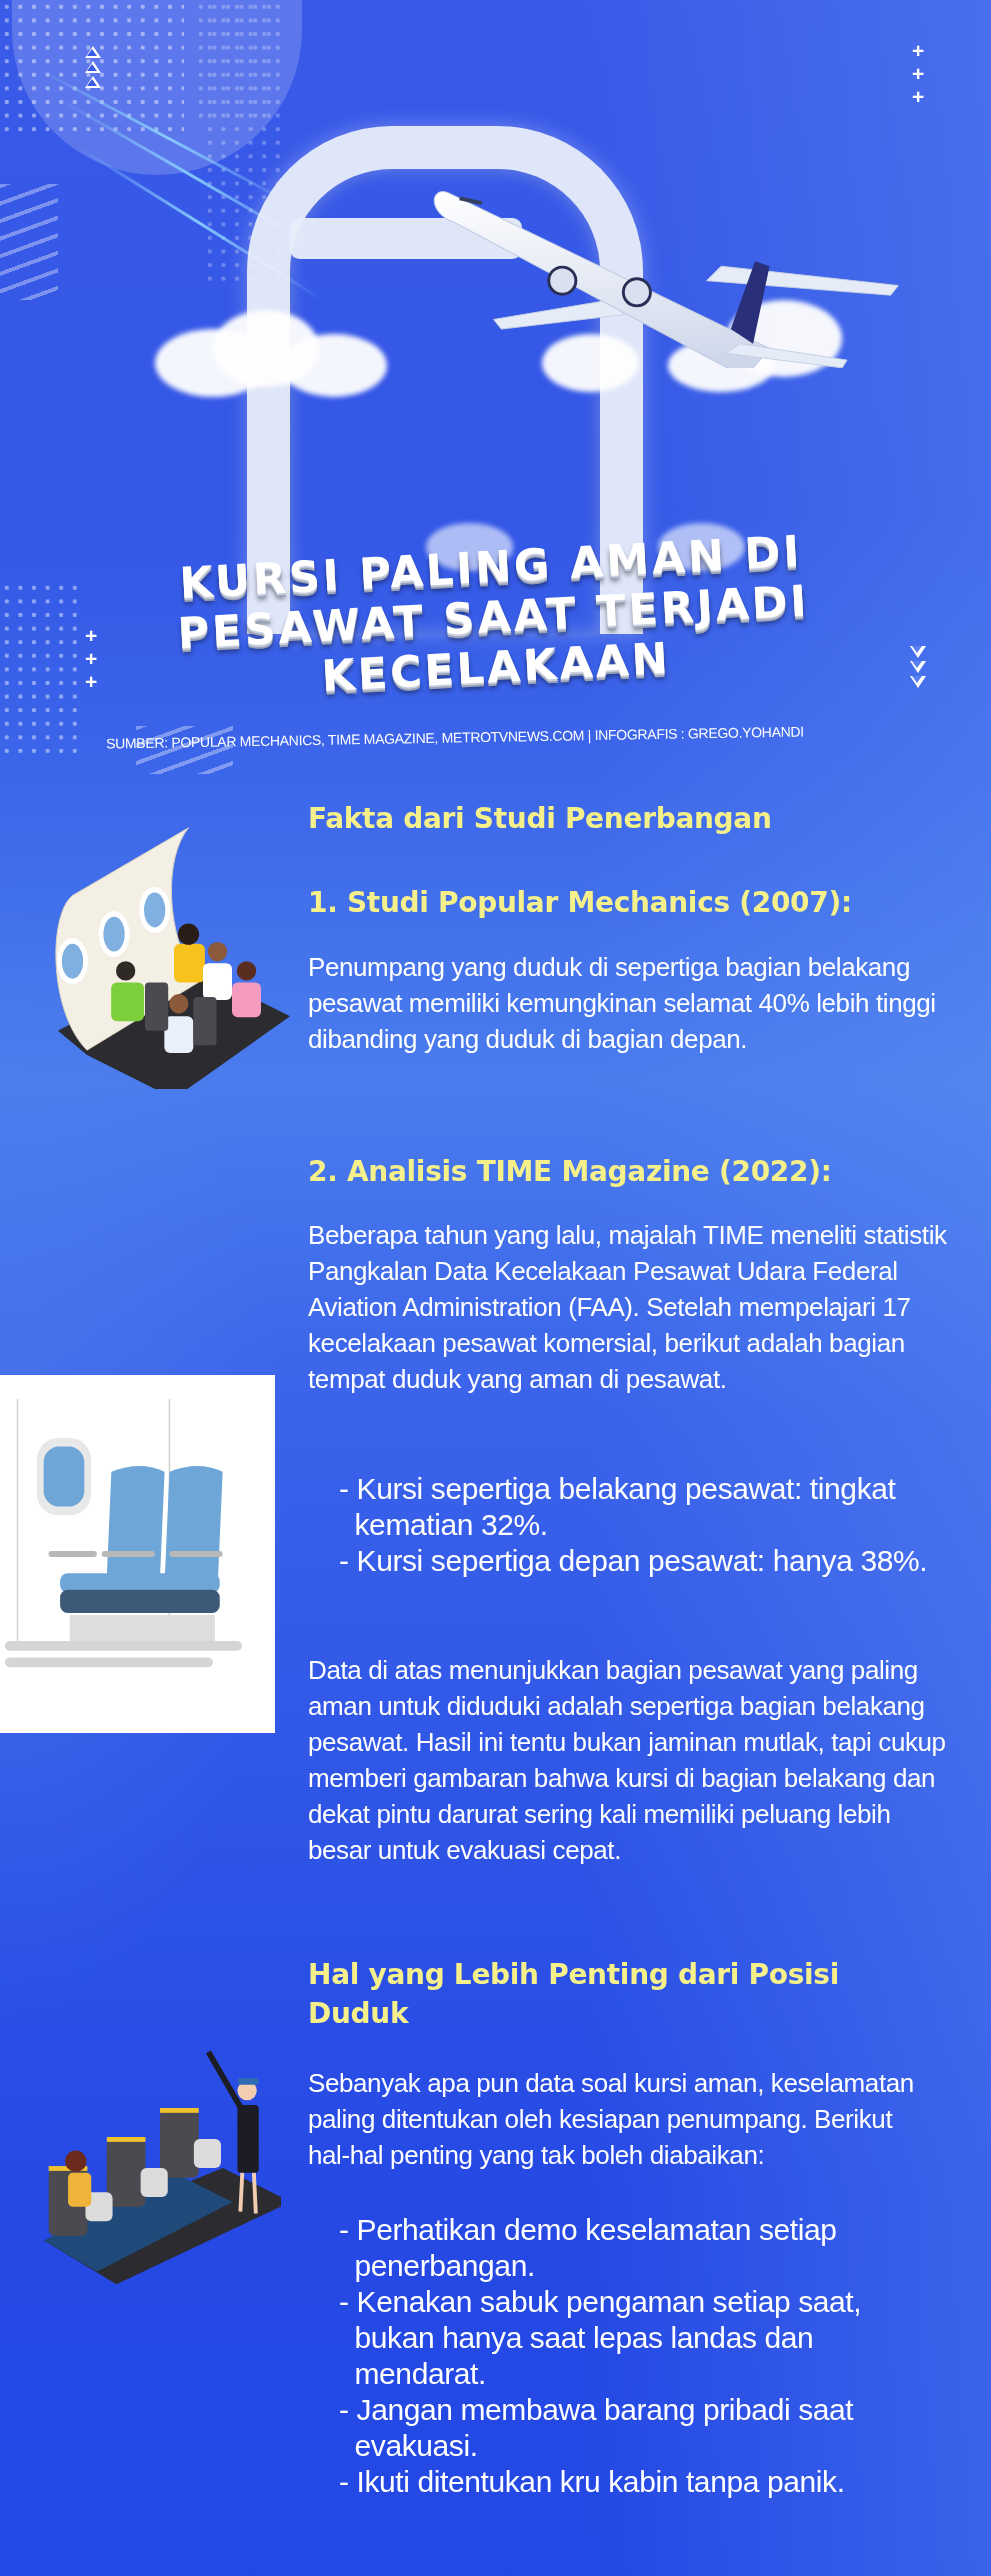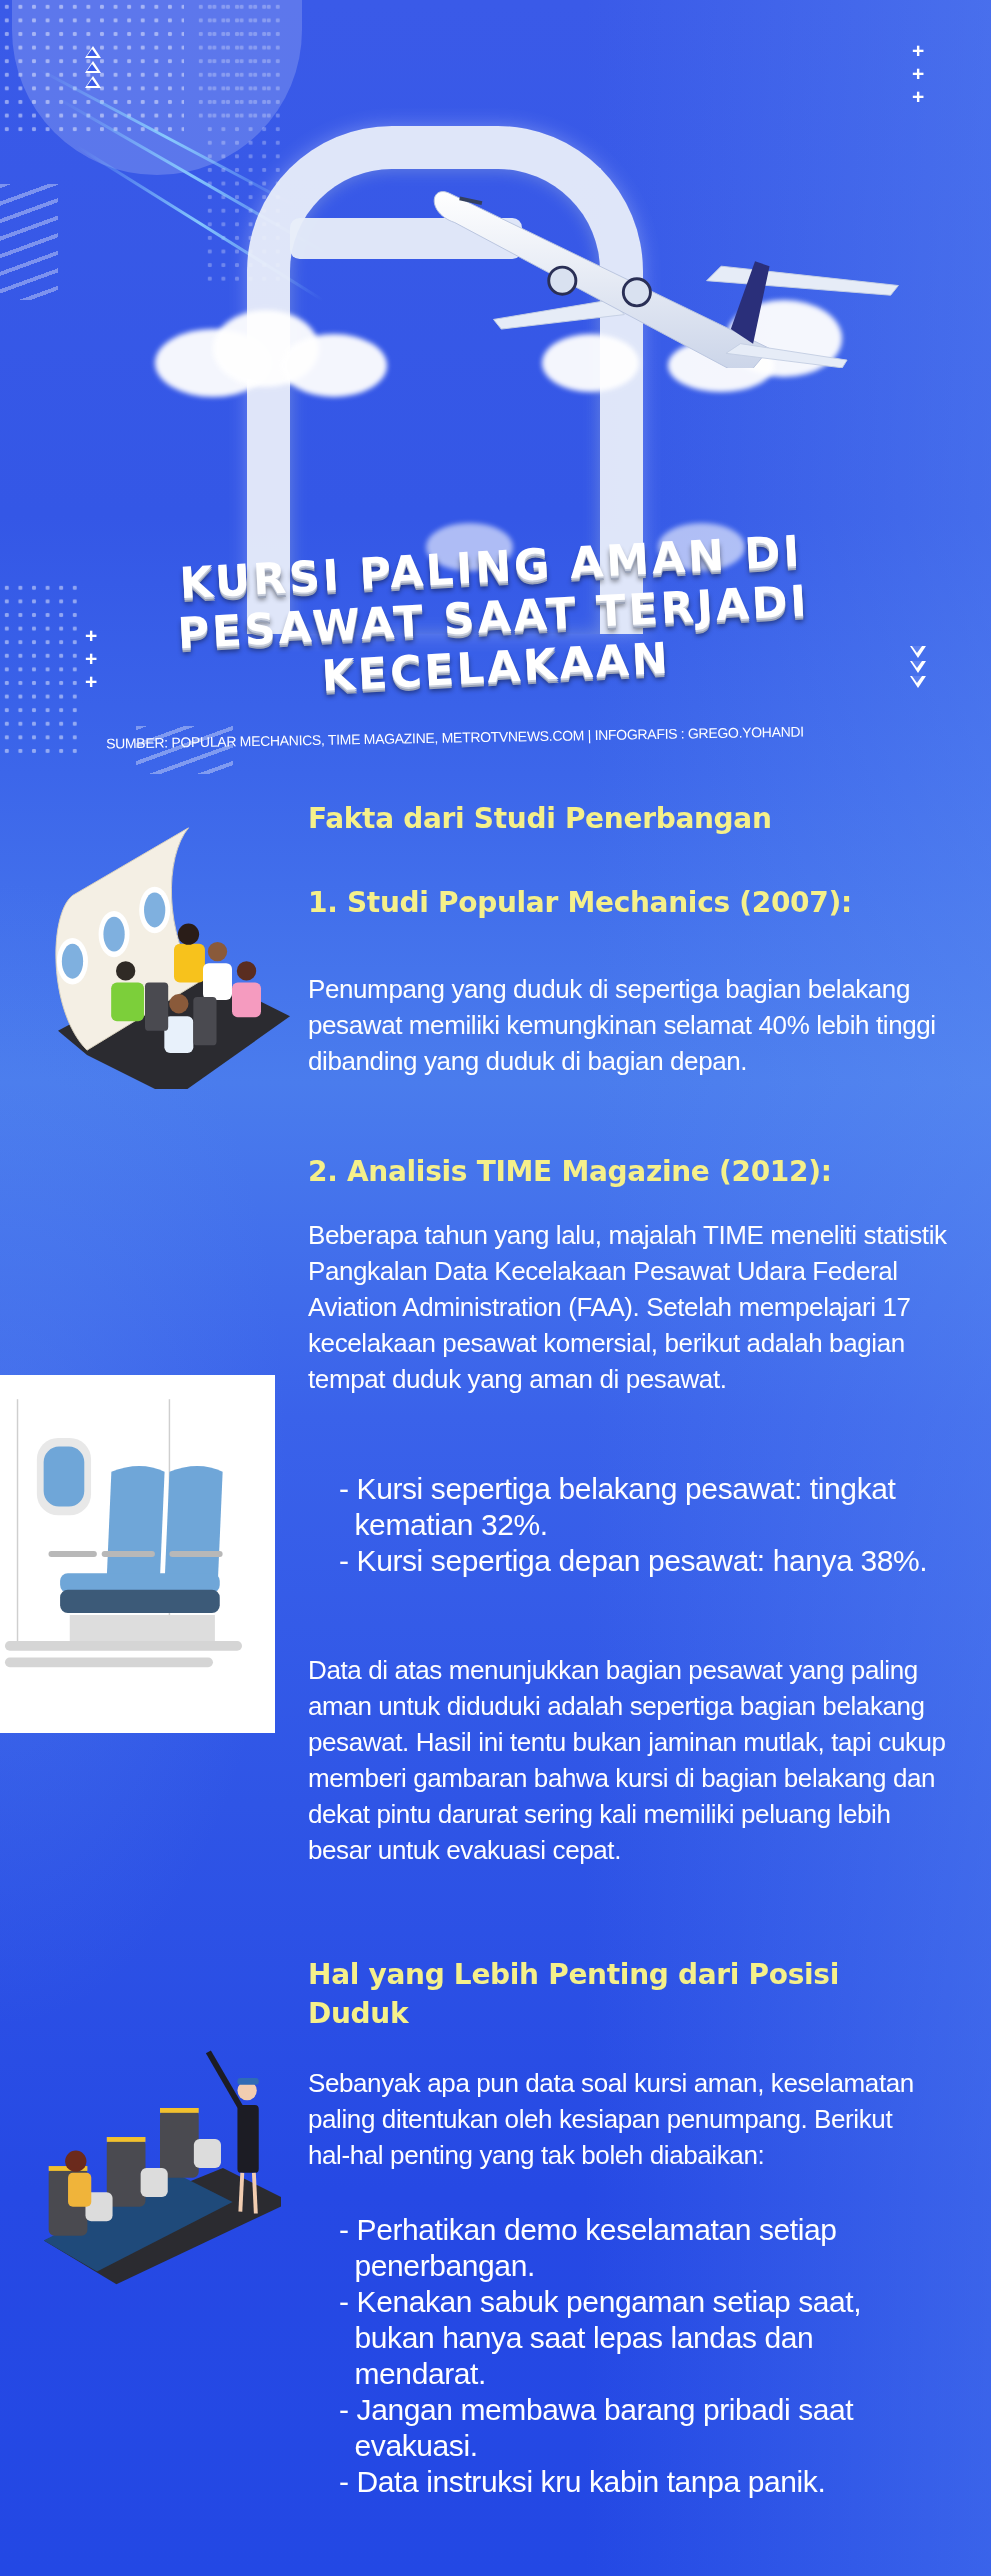--- a/index.html
+++ b/index.html
@@ -185,34 +185,34 @@
   <rect x="205" y="60" width="22" height="70" rx="4" fill="#1c1c24"></rect>
   <circle cx="215" cy="45" r="10" fill="#f2cdb0"></circle>
   <rect x="205" y="32" width="22" height="7" rx="3" fill="#2f6bb5"></rect>
   <line x1="208" y1="62" x2="175" y2="5" stroke="#1c1c24" stroke-width="6"></line>
   <line x1="210" y1="130" x2="208" y2="170" stroke="#f2cdb0" stroke-width="4"></line>
   <line x1="222" y1="130" x2="224" y2="172" stroke="#f2cdb0" stroke-width="4"></line>
 </svg>
 
 <div class="heading" style="top:799px;">Fakta dari Studi Penerbangan</div>
 <div class="heading" style="top:883px;">1. Studi Popular Mechanics (2007):</div>
-<div class="para" style="top:971px;width:639px;">Penumpang yang duduk di sepertiga bagian belakang pesawat memiliki kemungkinan selamat 40% lebih tinggi dibanding yang duduk di bagian depan.</div>
-
-<div class="heading" style="top:1152px;">2. Analisis TIME Magazine (2012):</div>
+<div class="para" style="top:949px;width:639px;">Penumpang yang duduk di sepertiga bagian belakang pesawat memiliki kemungkinan selamat 40% lebih tinggi dibanding yang duduk di bagian depan.</div>
+
+<div class="heading" style="top:1152px;">2. Analisis TIME Magazine (2022):</div>
 <div class="para" style="top:1217px;width:639px;">Beberapa tahun yang lalu, majalah TIME meneliti statistik Pangkalan Data Kecelakaan Pesawat Udara Federal Aviation Administration (FAA). Setelah mempelajari 17 kecelakaan pesawat komersial, berikut adalah bagian tempat duduk yang aman di pesawat.</div>
 
 <ul class="list" style="top:1471px;width:600px;">
   <li>- Kursi sepertiga belakang pesawat: tingkat kematian 32%.</li>
   <li>- Kursi sepertiga depan pesawat: hanya 38%.</li>
 </ul>
 
 <div class="para" style="top:1652px;width:639px;">Data di atas menunjukkan bagian pesawat yang paling aman untuk diduduki adalah sepertiga bagian belakang pesawat. Hasil ini tentu bukan jaminan mutlak, tapi cukup memberi gambaran bahwa kursi di bagian belakang dan dekat pintu darurat sering kali memiliki peluang lebih besar untuk evakuasi cepat.</div>
 
 <div class="heading" style="top:1955px;width:542px;">Hal yang Lebih Penting dari Posisi Duduk</div>
 <div class="para" style="top:2065px;width:620px;">Sebanyak apa pun data soal kursi aman, keselamatan paling ditentukan oleh kesiapan penumpang. Berikut hal-hal penting yang tak boleh diabaikan:</div>
 
 <ul class="list" style="top:2212px;width:600px;">
   <li>- Perhatikan demo keselamatan setiap penerbangan.</li>
   <li>- Kenakan sabuk pengaman setiap saat, bukan hanya saat lepas landas dan mendarat.</li>
   <li>- Jangan membawa barang pribadi saat evakuasi.</li>
-  <li>- Data instruksi kru kabin tanpa panik.</li>
+  <li>- Ikuti ditentukan kru kabin tanpa panik.</li>
 </ul>
 
 
 </body></html>

